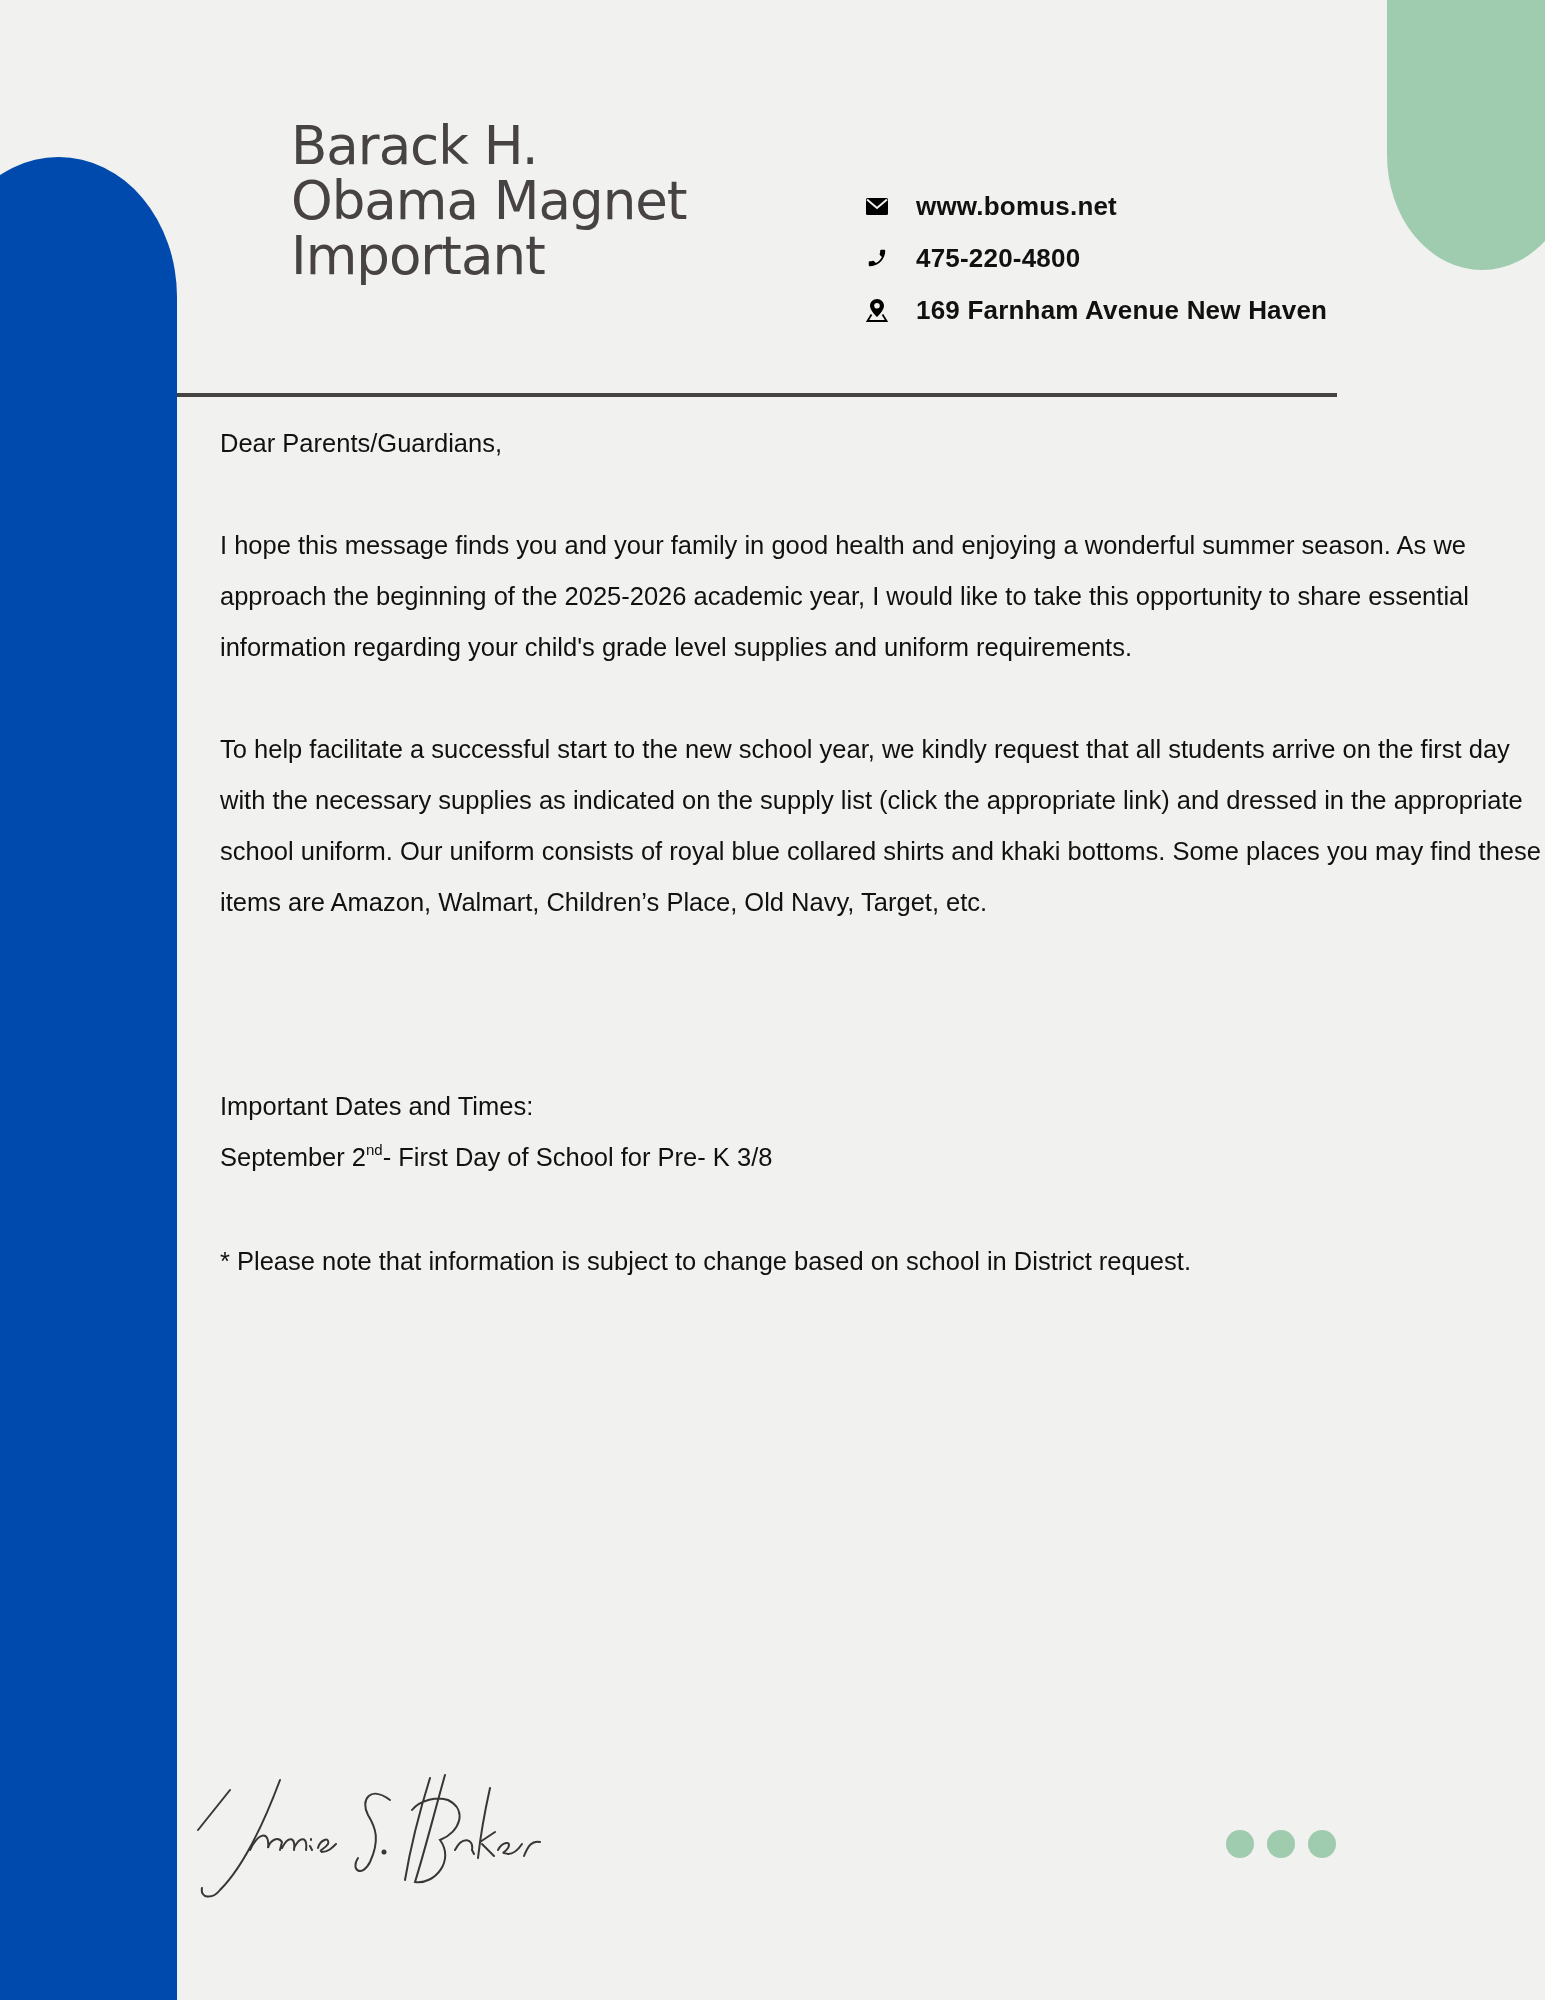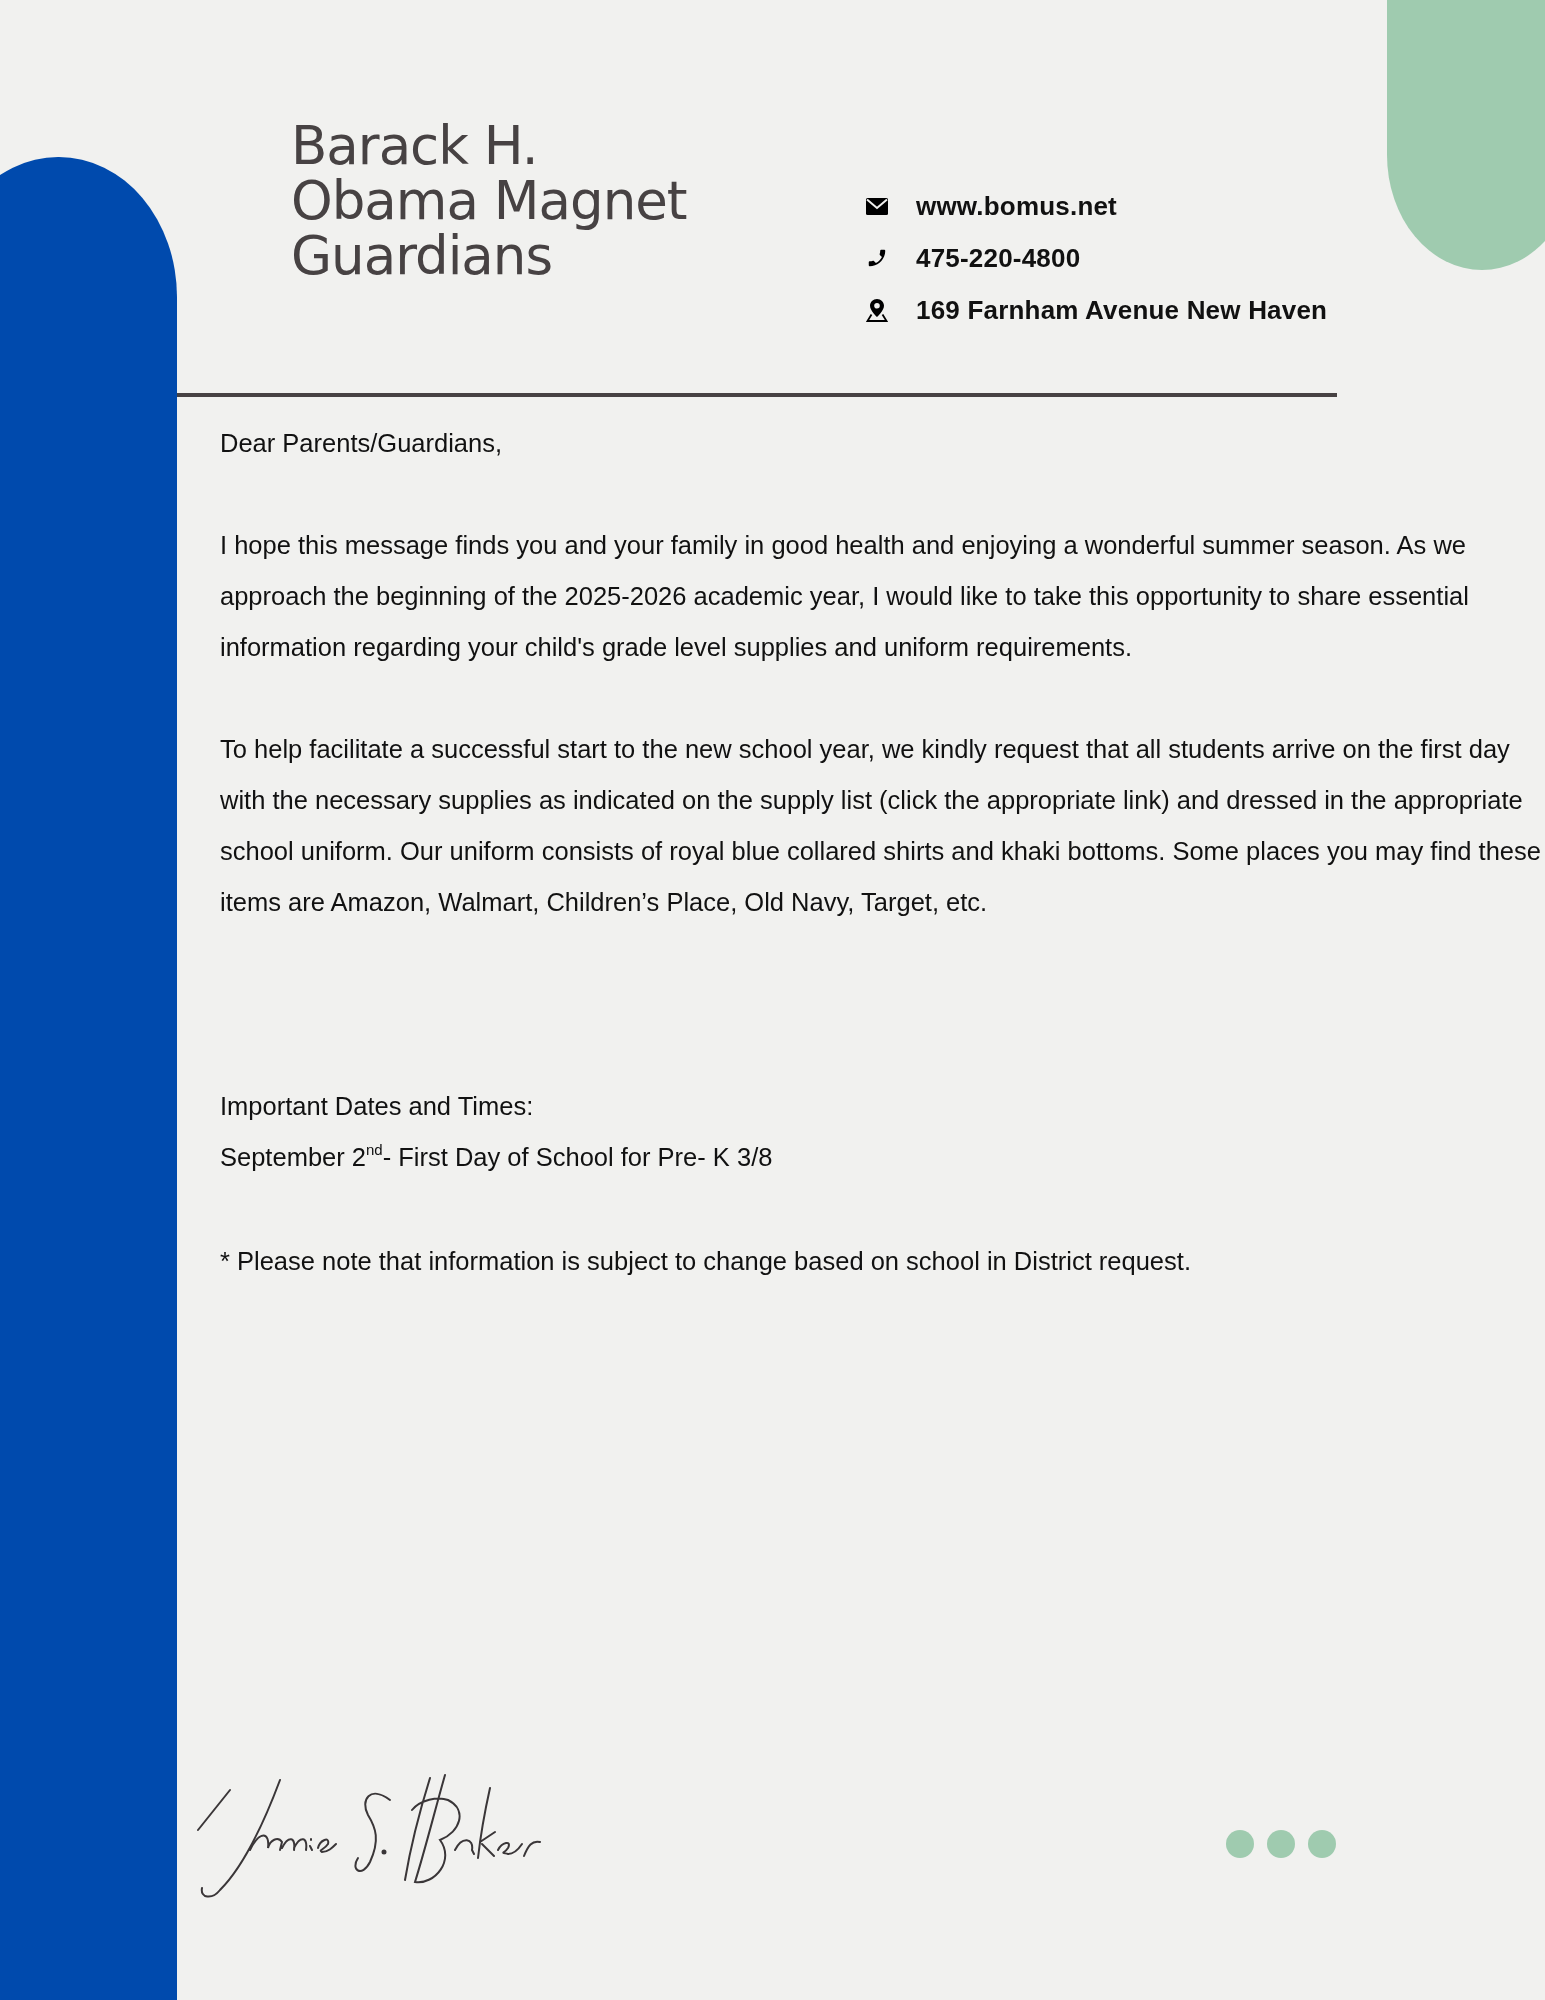--- a/index.html
+++ b/index.html
@@ -48,21 +48,21 @@
 </style>
 </head>
 <body>
 
 <div class="blue-bar"></div>
 <div class="green-pill"></div>
 
 <h1 class="title">
   <span>Barack H.</span>
   <span>Obama Magnet</span>
-  <span>Guardians</span>
+  <span>Important</span>
 </h1>
 
 <div class="contacts">
   <div class="contact-row">
     <span class="contact-icon">
       <svg width="22" height="17" viewBox="0 0 22 17">
           <rect x="0" y="0" width="22" height="17" rx="1.5" fill="#000"></rect>
           <polyline points="1,1.5 11,10 21,1.5" fill="none" stroke="#F1F1EF" stroke-width="2"></polyline>
         </svg>
     </span>

